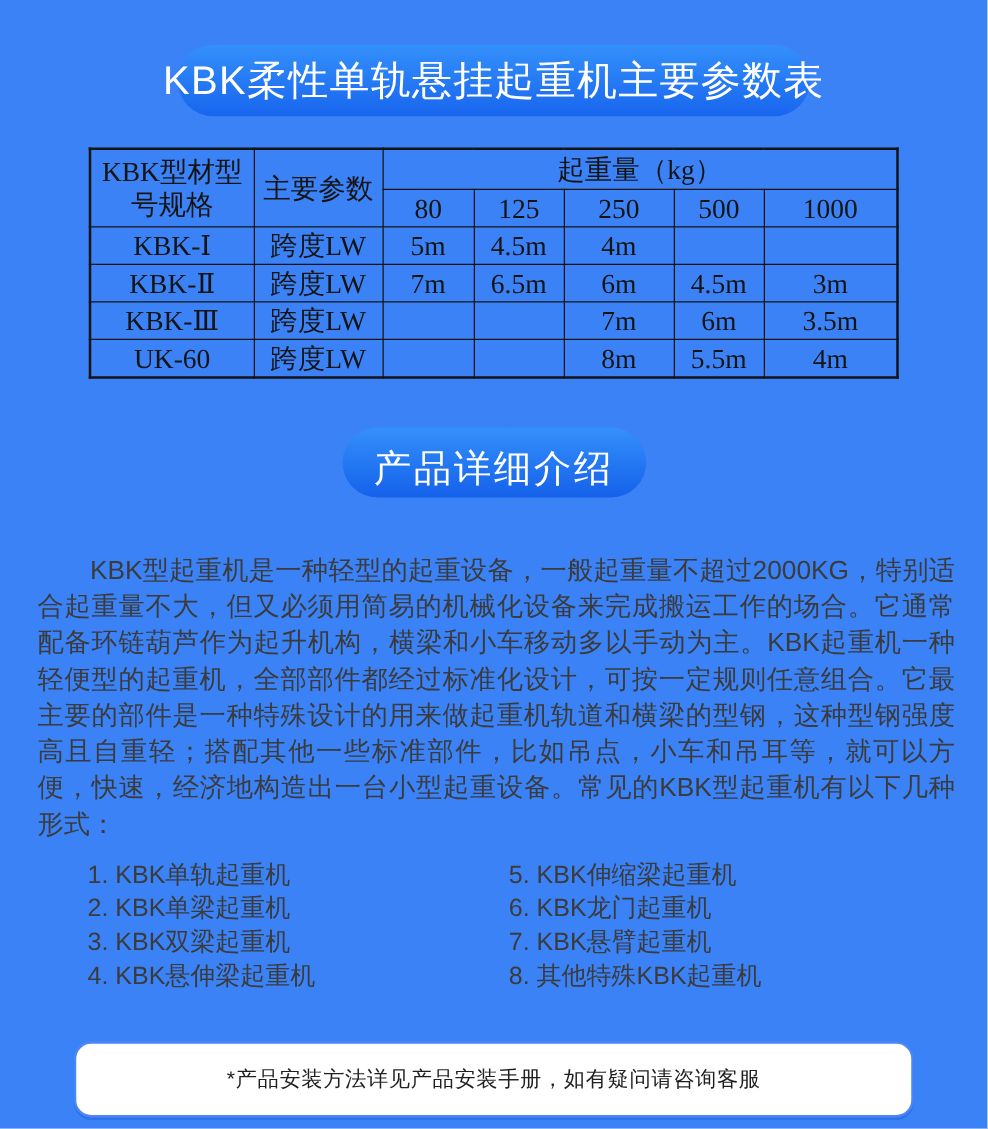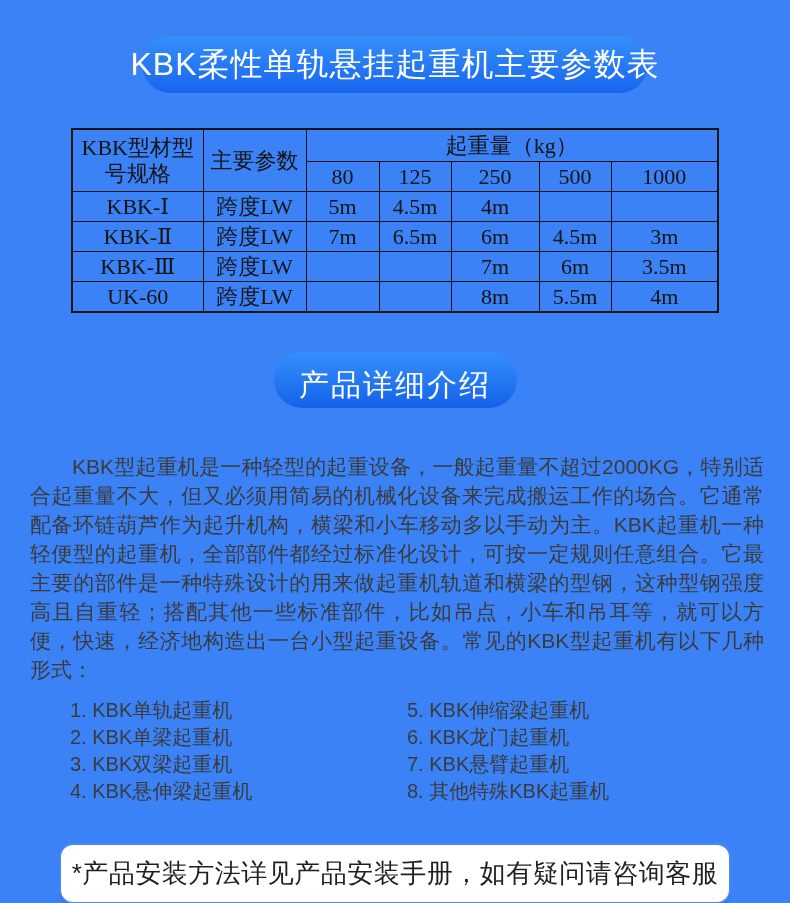--- a/index.html
+++ b/index.html
@@ -14,21 +14,21 @@
   .banner {
     width:506px; height:57px; margin:36px auto 0;
     background:linear-gradient(180deg,#3490fb 0%,#1865ee 100%);
     border-radius:29px;
     display:flex; align-items:center; justify-content:center;
   }
   .banner .banner-text { color:#ffffff; font-size:32px; letter-spacing:1px; white-space:nowrap; }
 
   
   .spec-table {
-    width:646px; margin:35px auto 0;
+    width:646px; margin:25px auto 0;
     border-collapse:collapse;
     border:2px solid #141414;
     font-family:"Liberation Serif","DejaVu Serif",serif;
     color:#141414;
     table-layout:fixed;
   }
   .spec-table th, .spec-table td {
     border:1px solid #141414;
     text-align:center; vertical-align:middle;
     font-weight:normal;
@@ -66,21 +66,21 @@
 
   
   .note-box {
     width:668px; height:57px; margin:38px auto 0;
     border:2px solid #4a86f7;
     border-radius:14px;
     box-shadow:0 2px 0 rgba(37,101,226,0.55);
     display:flex; align-items:center; justify-content:center;
     background:#ffffff;
   }
-  .note-box .note-text { font-size:26px; color:#1f1f1f; letter-spacing:0.5px; white-space:nowrap; }
+  .note-box .note-text { font-size:17px; color:#1f1f1f; letter-spacing:0.5px; white-space:nowrap; }
 </style>
 </head>
 <body>
 
 <div class="page">
 
   <div class="banner">
     <span class="banner-text">KBK柔性单轨悬挂起重机主要参数表</span>
   </div>
 

